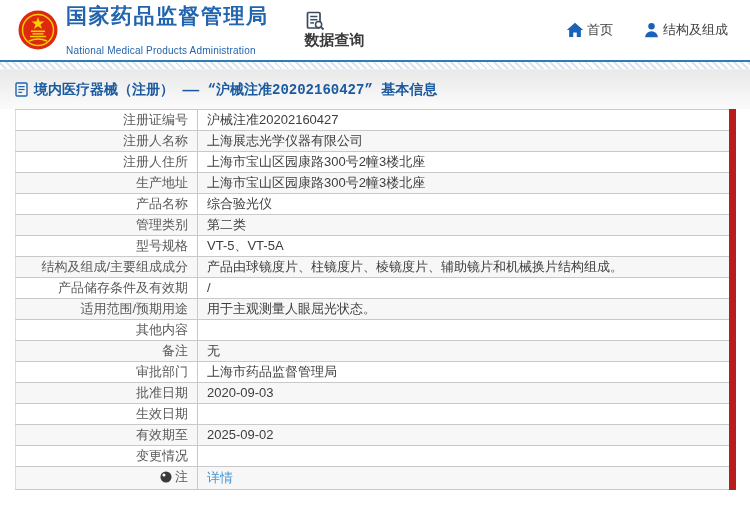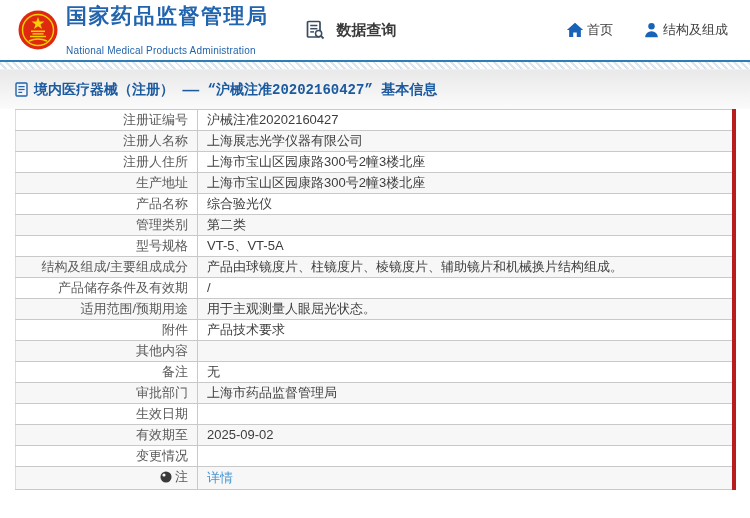--- a/index.html
+++ b/index.html
@@ -24,24 +24,25 @@
   .org-cn {
     font-size: 21px;
     font-weight: bold;
     color: #2264ae;
     letter-spacing: 1.5px;
     line-height: 1.1;
   }
   .org-en { font-size: 10px; color: #2264ae; margin-top: 17px; letter-spacing: 0.2px; }
 
   .data-query {
-    display: flex; align-items: flex-end; gap: 12px;
+    display: flex; align-items: flex-start; gap: 0;
     margin-left: 36px;
     font-size: 15px; font-weight: bold; color: #3a3a3a;
     cursor: pointer;
+    flex-direction: column;
   }
 
   .top-nav { margin-left: auto; display: flex; gap: 30px; padding-right: 6px; }
   .nav-item {
     display: flex; flex-direction: row; align-items: center; gap: 3px;
     font-size: 13px; color: #404040; cursor: pointer;
   }
 
   
   .top-line { height: 2px; background: #2f7fb6; }
@@ -62,21 +63,21 @@
     display: flex; align-items: center; gap: 6px;
     font-size: 14px; font-weight: bold; color: #1c5aa0; font-family: Liberation Mono, monospace;
   }
 
   
   .detail-table-wrap { padding: 0 14px 0 15px; }
   table.detail {
     width: 100%;
     border-collapse: collapse;
     border-left: 1px solid #dcdcdc;
-    border-right: 4px solid #b91c1c;
+    border-right: 7px solid #b91c1c;
   }
   table.detail tr:nth-child(even) { background: #f7f7f7; }
   table.detail td {
     border-top: 1px solid #c9c9c9;
     font-size: 13px;
     height: 20px;
     padding: 2px 9px;
     line-height: 16px;
   }
   table.detail tr:last-child td { border-bottom: 1px solid #c9c9c9; }
@@ -192,34 +193,34 @@
       </tr>
       <tr>
         <td class="cell-label">产品储存条件及有效期</td>
         <td class="cell-value">/</td>
       </tr>
       <tr>
         <td class="cell-label">适用范围/预期用途</td>
         <td class="cell-value">用于主观测量人眼屈光状态。</td>
       </tr>
       <tr>
-        <td class="cell-label">附件</td>
-        <td class="cell-value">产品技术要求</td>
-      </tr>
-      <tr>
         <td class="cell-label">其他内容</td>
         <td class="cell-value"></td>
       </tr>
       <tr>
         <td class="cell-label">备注</td>
         <td class="cell-value">无</td>
       </tr>
       <tr>
         <td class="cell-label">审批部门</td>
         <td class="cell-value">上海市药品监督管理局</td>
+      </tr>
+      <tr>
+        <td class="cell-label">批准日期</td>
+        <td class="cell-value">2020-09-03</td>
       </tr>
       <tr>
         <td class="cell-label">生效日期</td>
         <td class="cell-value"></td>
       </tr>
       <tr>
         <td class="cell-label">有效期至</td>
         <td class="cell-value">2025-09-02</td>
       </tr>
       <tr>

